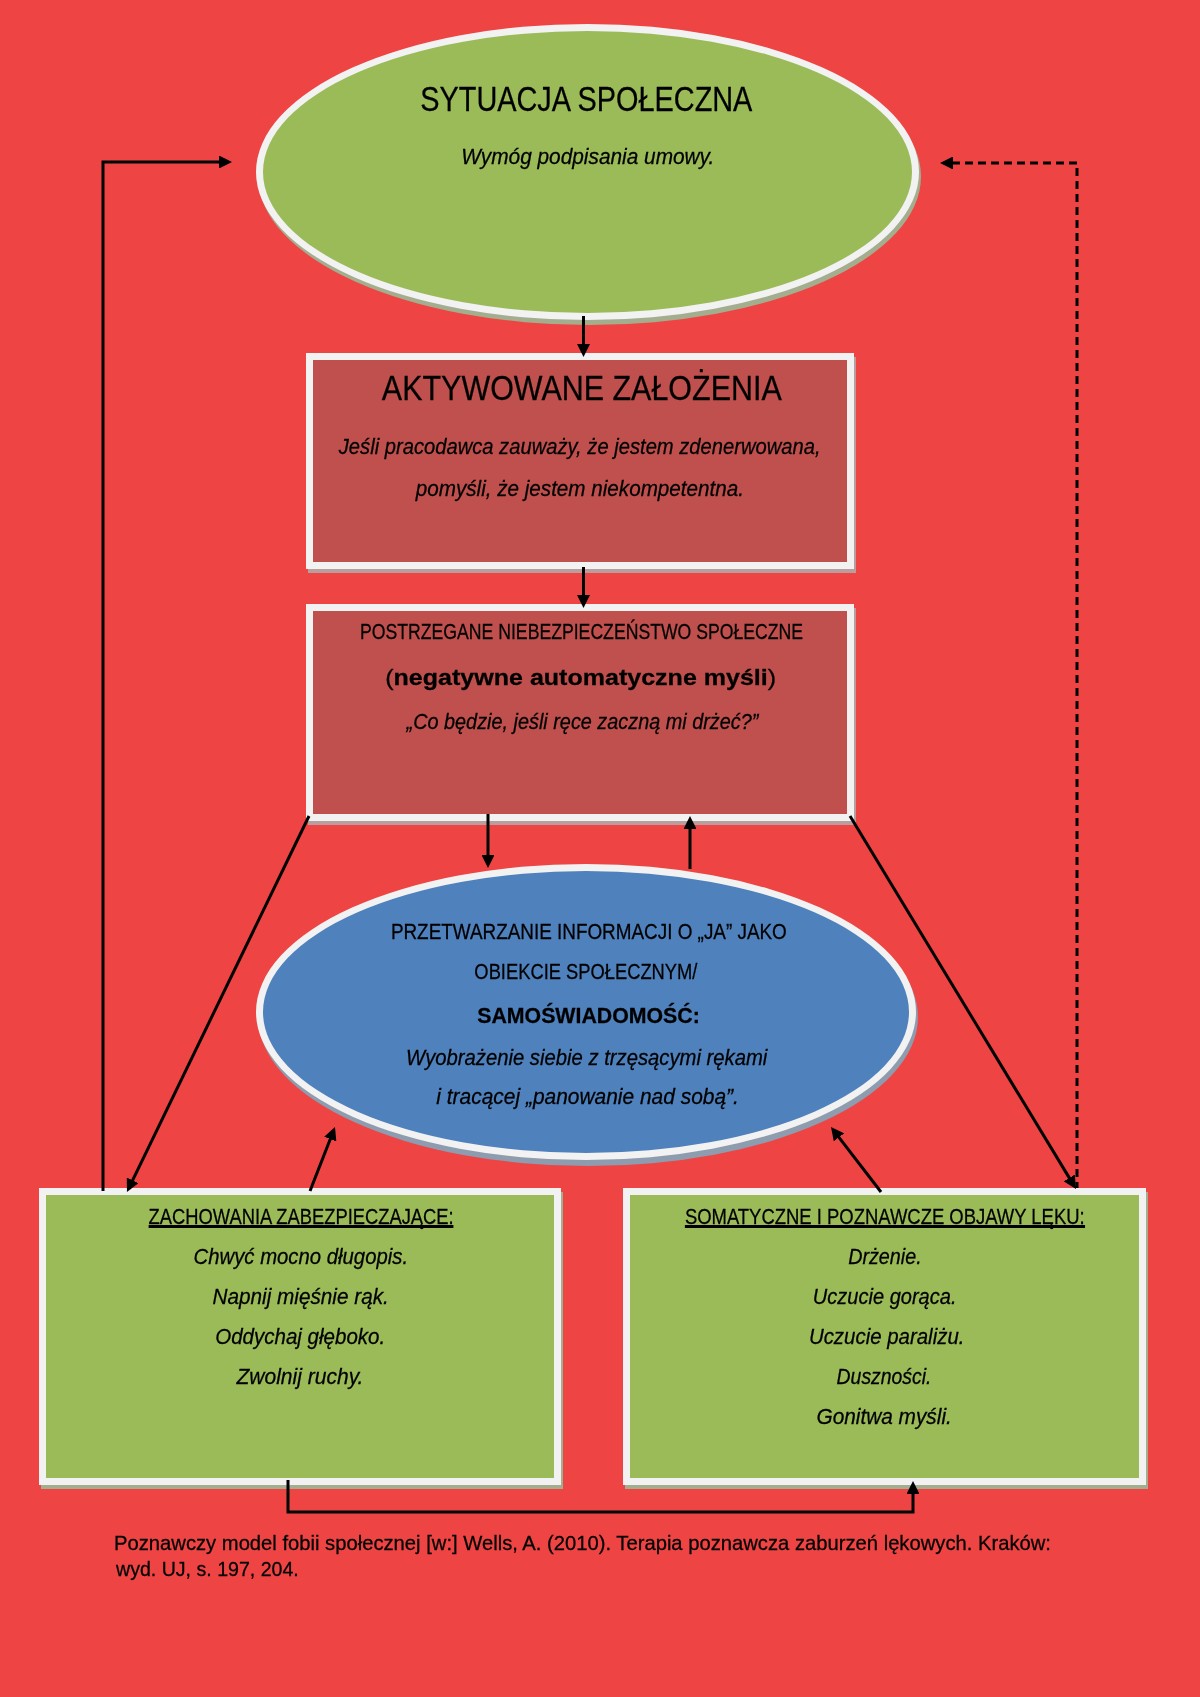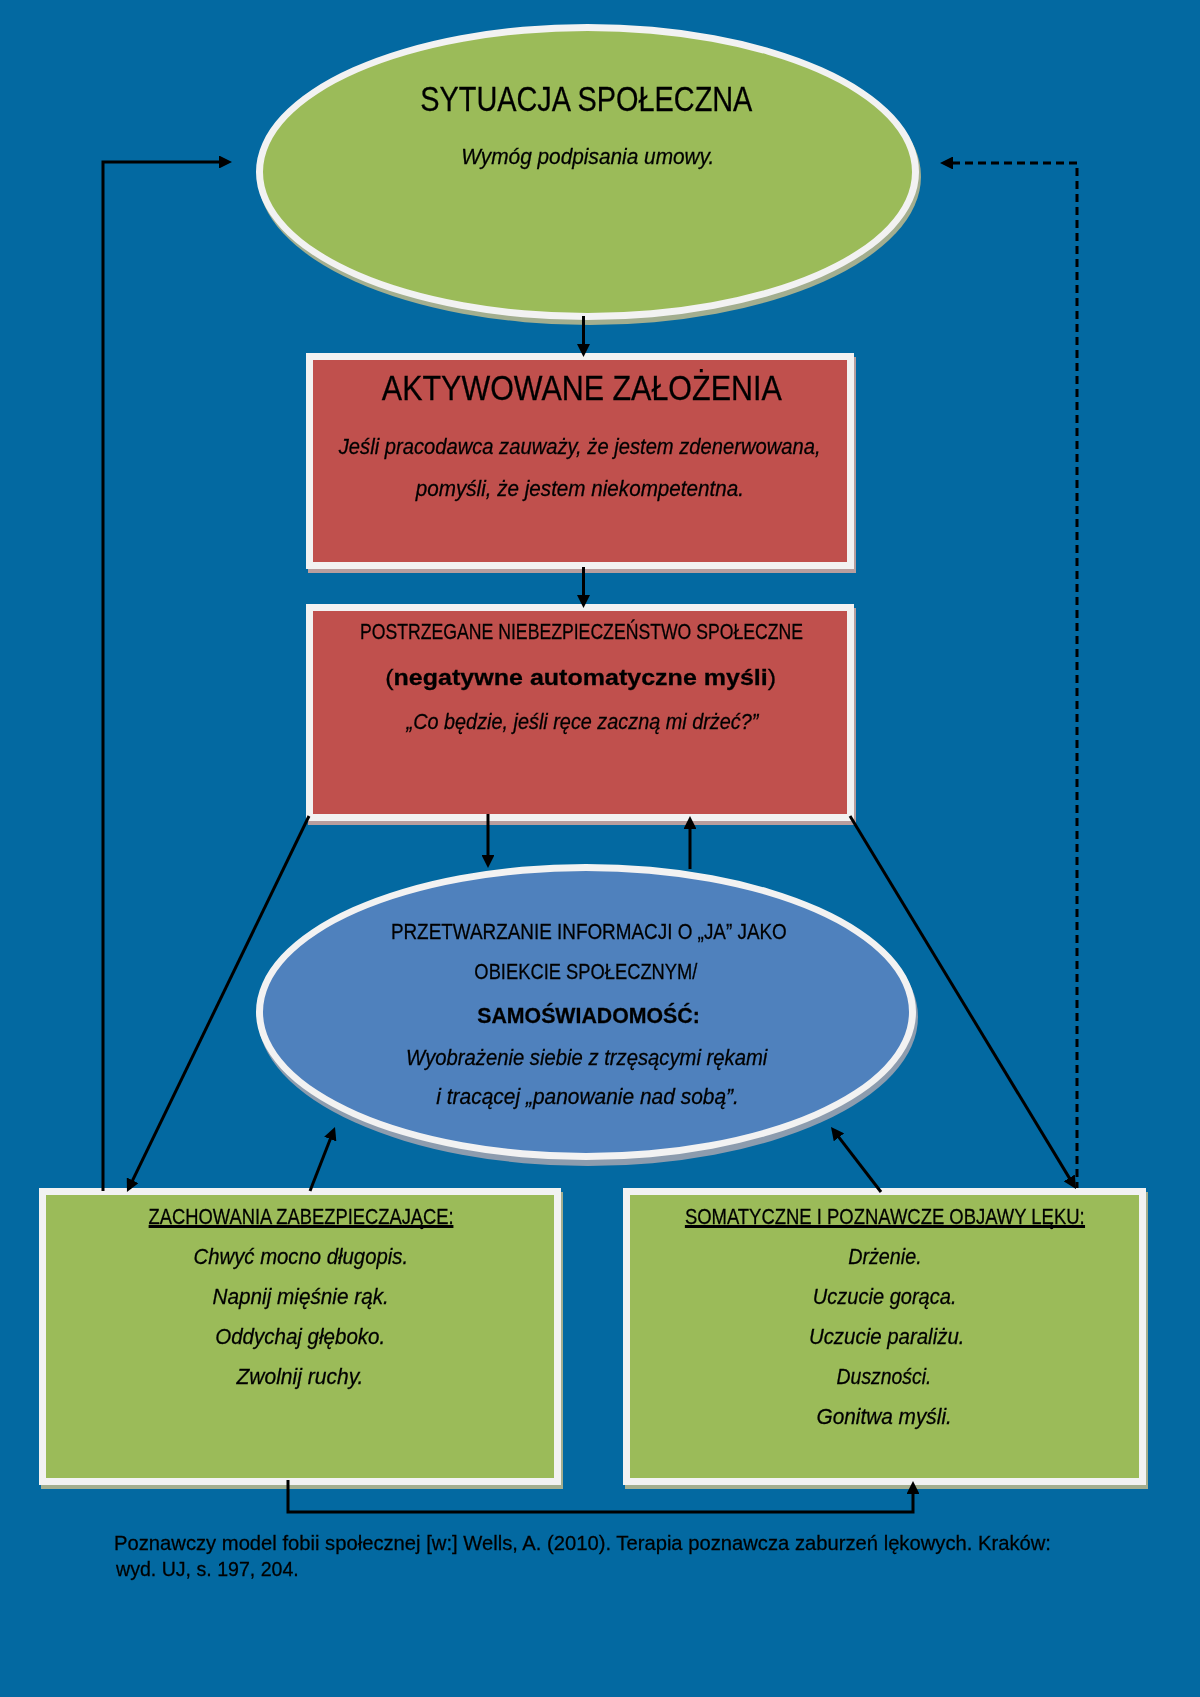--- a/index.html
+++ b/index.html
@@ -1,19 +1,19 @@
 <!DOCTYPE html>
 <html lang="pl"><head>
 <meta charset="utf-8">
 <title>Poznawczy model fobii spolecznej</title>
 <style>
   html,body{margin:0;padding:0;background:#ffffff;}
   body{width:1200px;height:1697px;overflow:hidden;
        font-family:"Liberation Sans",sans-serif;color:#000000;}
-  #canvas{position:relative;width:1200px;height:1697px;background:#0369a1;}
+  #canvas{position:relative;width:1200px;height:1697px;background:#ef4444;}
 
   
   .ellipse,.rect{position:absolute;box-sizing:border-box;border:7px solid #F2F2F2;}
   .ellipse{border-radius:50%;}
   .sh-el,.sh-rect{position:absolute;box-sizing:border-box;filter:blur(0.7px);}
   .sh-el{border-radius:50%;}
 
   
   .tl{position:absolute;white-space:nowrap;text-align:center;}
   .tl > span{display:inline-block;-webkit-text-stroke:0.28px currentColor;transform:scaleX(var(--sx,0.82));transform-origin:50% 50%;}

